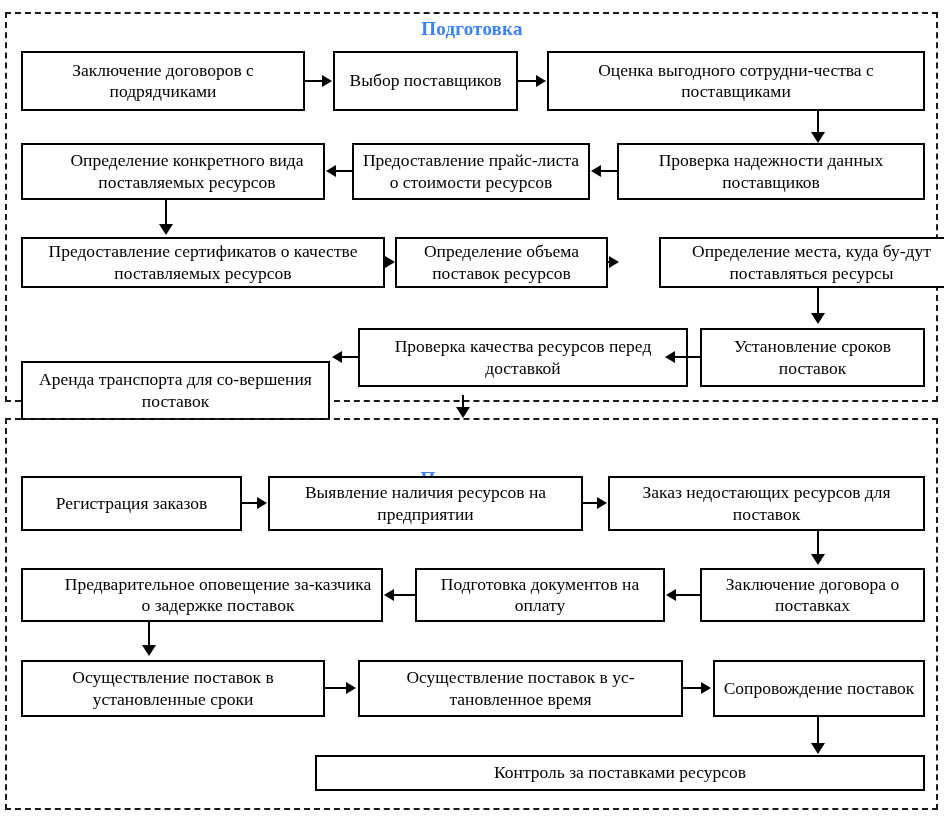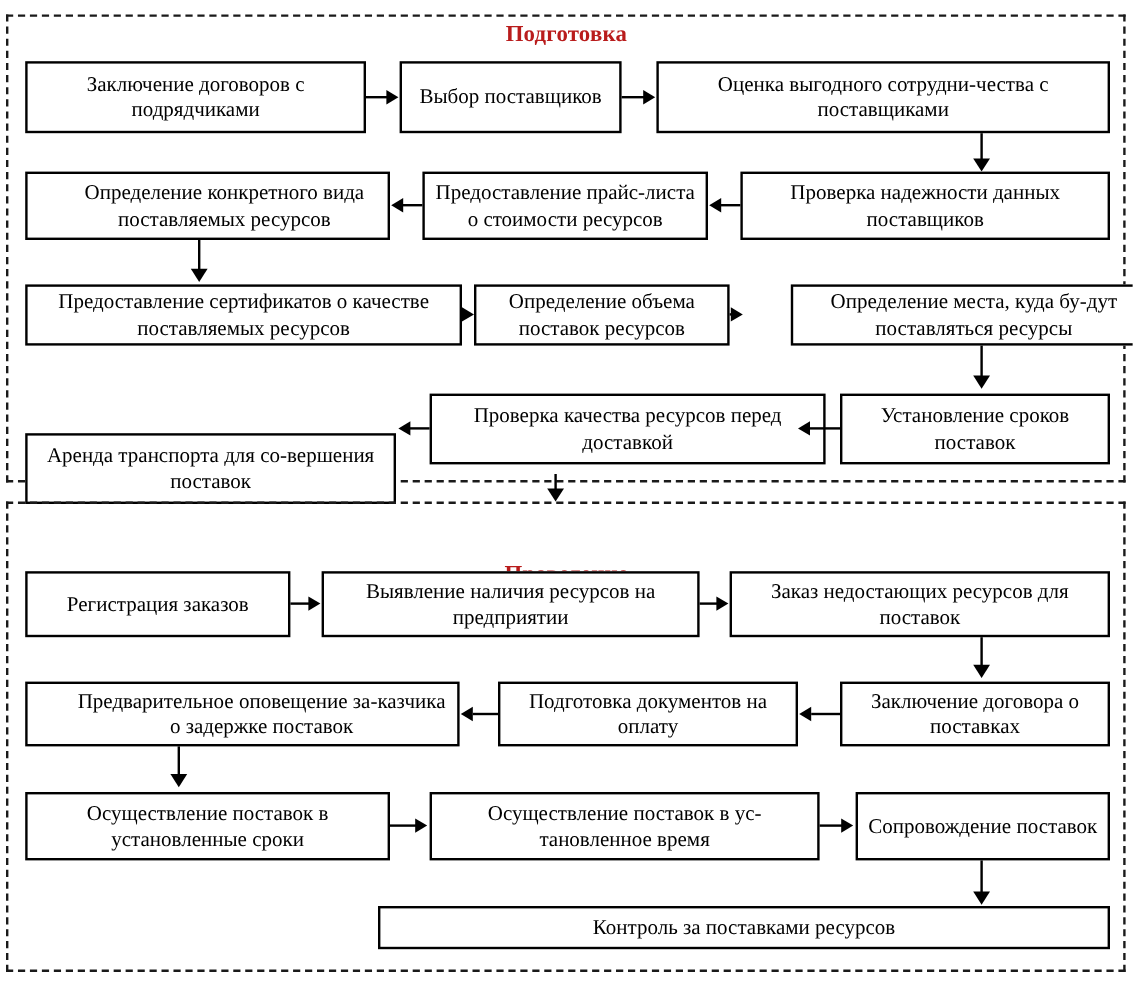--- a/index.html
+++ b/index.html
@@ -21,21 +21,21 @@
     box-sizing: border-box;
     background: transparent;
   }
   .section-title {
     position: absolute;
     width: 100%;
     text-align: center;
     font-family: "Liberation Serif", "DejaVu Serif", serif;
     font-weight: bold;
     font-size: 19px;
-    color: #b91c1c;
+    color: #3b82f6;
     letter-spacing: 0.2px;
   }
   .node {
     position: absolute;
     box-sizing: border-box;
     border: 2px solid #000000;
     background: #ffffff;
     display: flex;
     align-items: center;
     justify-content: center;

